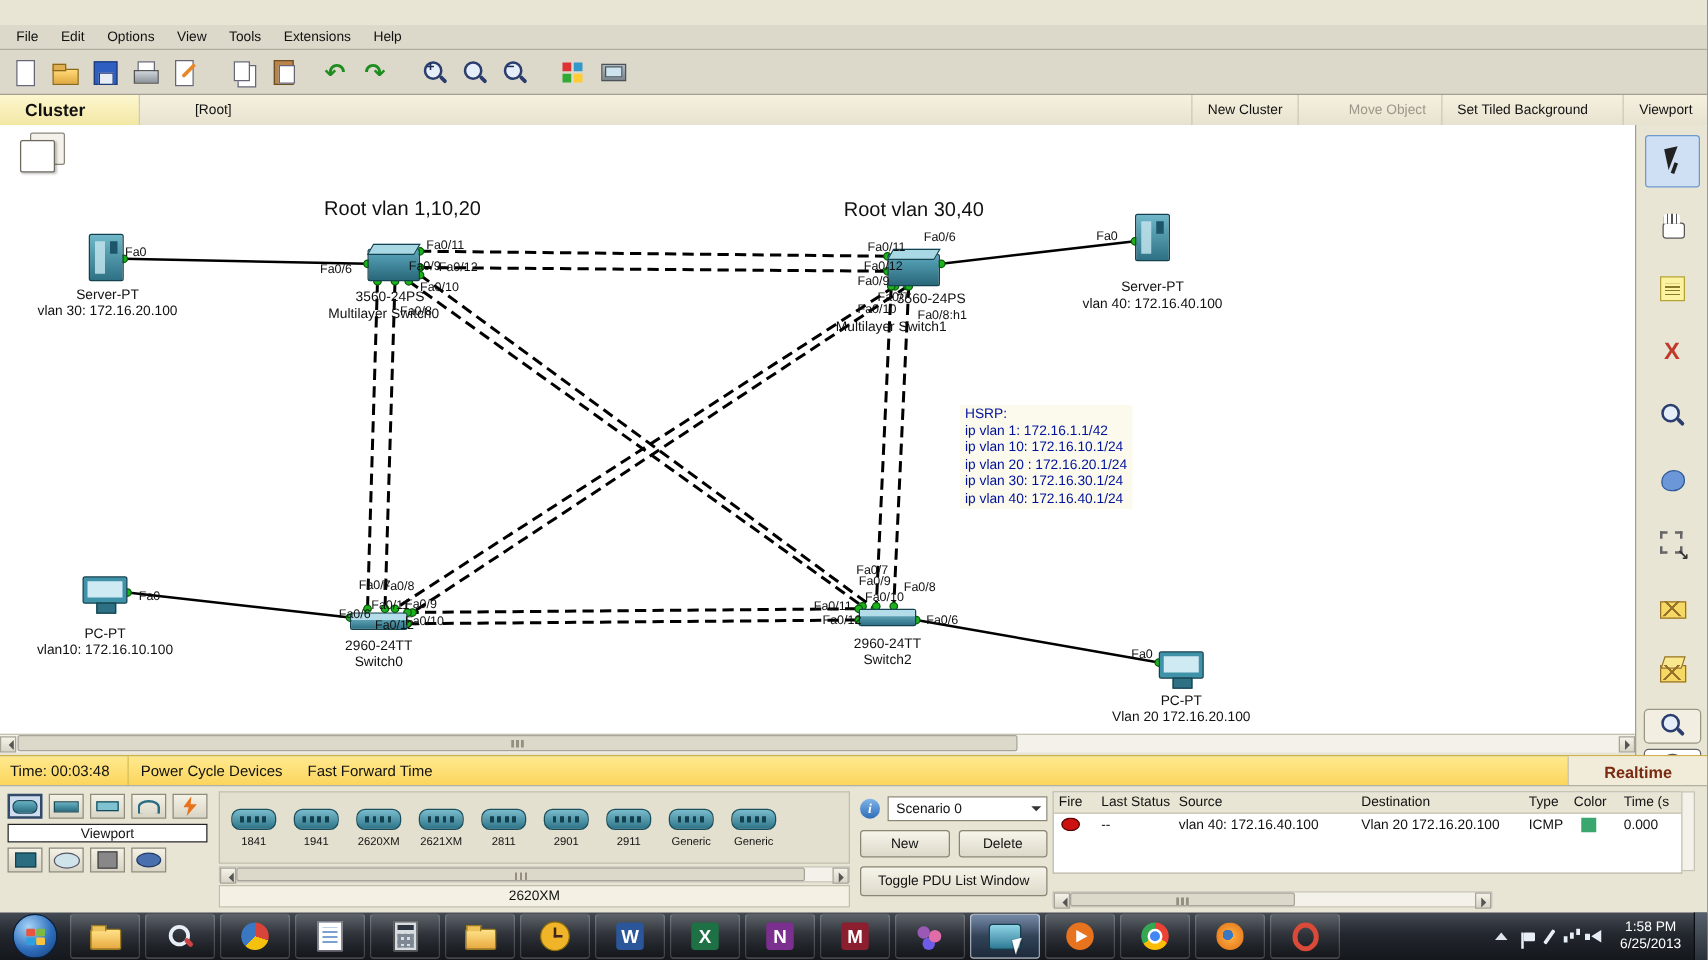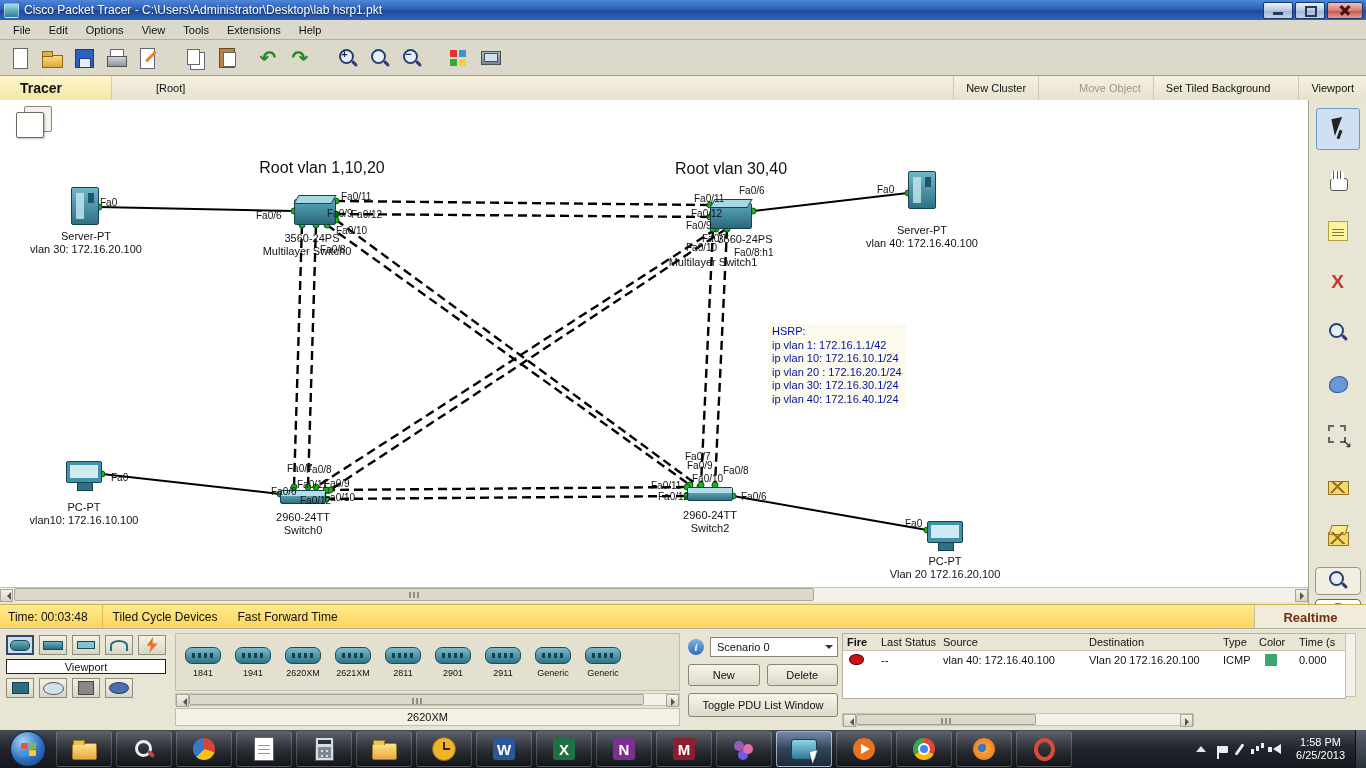--- a/index.html
+++ b/index.html
@@ -252,29 +252,20 @@
   .tri-vol{width:0;height:0;border-top:5px solid transparent;border-bottom:5px solid transparent;border-right:8px solid #e8eef5;}
   .tri-vol::before{content:'';position:absolute;left:-5px;top:-2px;width:4px;height:5px;background:#e8eef5;}
   #tray-clock{color:#fff;font-size:11px;text-align:center;line-height:13px;margin:0 10px 0 10px;}
   #show-desktop{width:10px;height:38px;background:linear-gradient(#565f6b,#2a3038);border-left:1px solid #0b0e12;}
 </style>
 </head>
 <body>
 
 <div id="app">
 
-  <div id="titlebar">
-    <div id="title-icon"></div>
-    <span id="title-text">Cisco Packet Tracer - C:\Users\Administrator\Desktop\lab hsrp1.pkt</span>
-    <div id="win-controls">
-      <div class="winbtn min"></div>
-      <div class="winbtn max"></div>
-      <div class="winbtn close"></div>
-    </div>
-  </div>
 
   <div id="menubar">
       <div id="menu-items" style="display:flex;">
         <span class="menu-item">File</span>
         <span class="menu-item">Edit</span>
         <span class="menu-item">Options</span>
         <span class="menu-item">View</span>
         <span class="menu-item">Tools</span>
         <span class="menu-item">Extensions</span>
         <span class="menu-item">Help</span>
@@ -327,21 +318,21 @@
           <div class="ico ico-drawing-palette"></div>
         </div>
         <div class="tbtn">
           <div class="ico ico-custom-devices"></div>
         </div>
       </div>
     </div>
 
   <div id="wsbar">
     <div id="ws-logical">
-        <span>Tracer</span>
+        <span>Cluster</span>
       </div>
     <span id="ws-root">[Root]</span>
     <div id="ws-actions">
       <span class="ws-act">New Cluster</span>
       <span class="ws-act disabled">Move Object</span>
       <span class="ws-act">Set Tiled Background</span>
       <span class="ws-act" id="ws-viewport">Viewport</span>
     </div>
   </div>
 
@@ -507,21 +498,21 @@
   </div>
 
   <div id="chscroll" class="hscroll">
     <div class="sarrow left"></div>
     <div class="sthumb"></div>
     <div class="sarrow right" style="margin-left:auto;"></div>
   </div>
 
   <div id="timebar">
     <span id="tb-time">Time: 00:03:48</span>
-    <span class="tb-btn">Tiled Cycle Devices</span>
+    <span class="tb-btn">Power Cycle Devices</span>
     <span class="tb-btn" style="border-left:none;">Fast Forward Time</span>
     <div id="tb-realtime">Realtime</div>
   </div>
 
   <div id="bottom">
     <div id="palette">
       <div class="cat-row" id="cat-row1">
           <div class="cat selected">
             <div class="cg-routers"></div>
           </div>
@@ -609,21 +600,21 @@
       </div>
       <div id="scen-row2">
         <div class="scen-btn">New</div>
         <div class="scen-btn">Delete</div>
       </div>
       <div id="scen-toggle">Toggle PDU List Window</div>
     </div>
     <div id="pdu">
       <div id="pdu-table">
         <div id="pdu-head">
-            <div class="pdu-col" style="width: 34px; font-weight: bold;">Fire</div>
+            <div class="pdu-col" style="width: 34px;">Fire</div>
             <div class="pdu-col" style="width: 62px;">Last Status</div>
             <div class="pdu-col" style="width: 146px;">Source</div>
             <div class="pdu-col" style="width: 134px;">Destination</div>
             <div class="pdu-col" style="width: 36px;">Type</div>
             <div class="pdu-col" style="width: 40px;">Color</div>
             <div class="pdu-col" style="width: 50px;">Time (s</div>
           </div>
         <div id="pdu-body">
             <div class="pdu-row">
               <div class="pdu-col" style="width: 34px; padding-left: 0px;">

